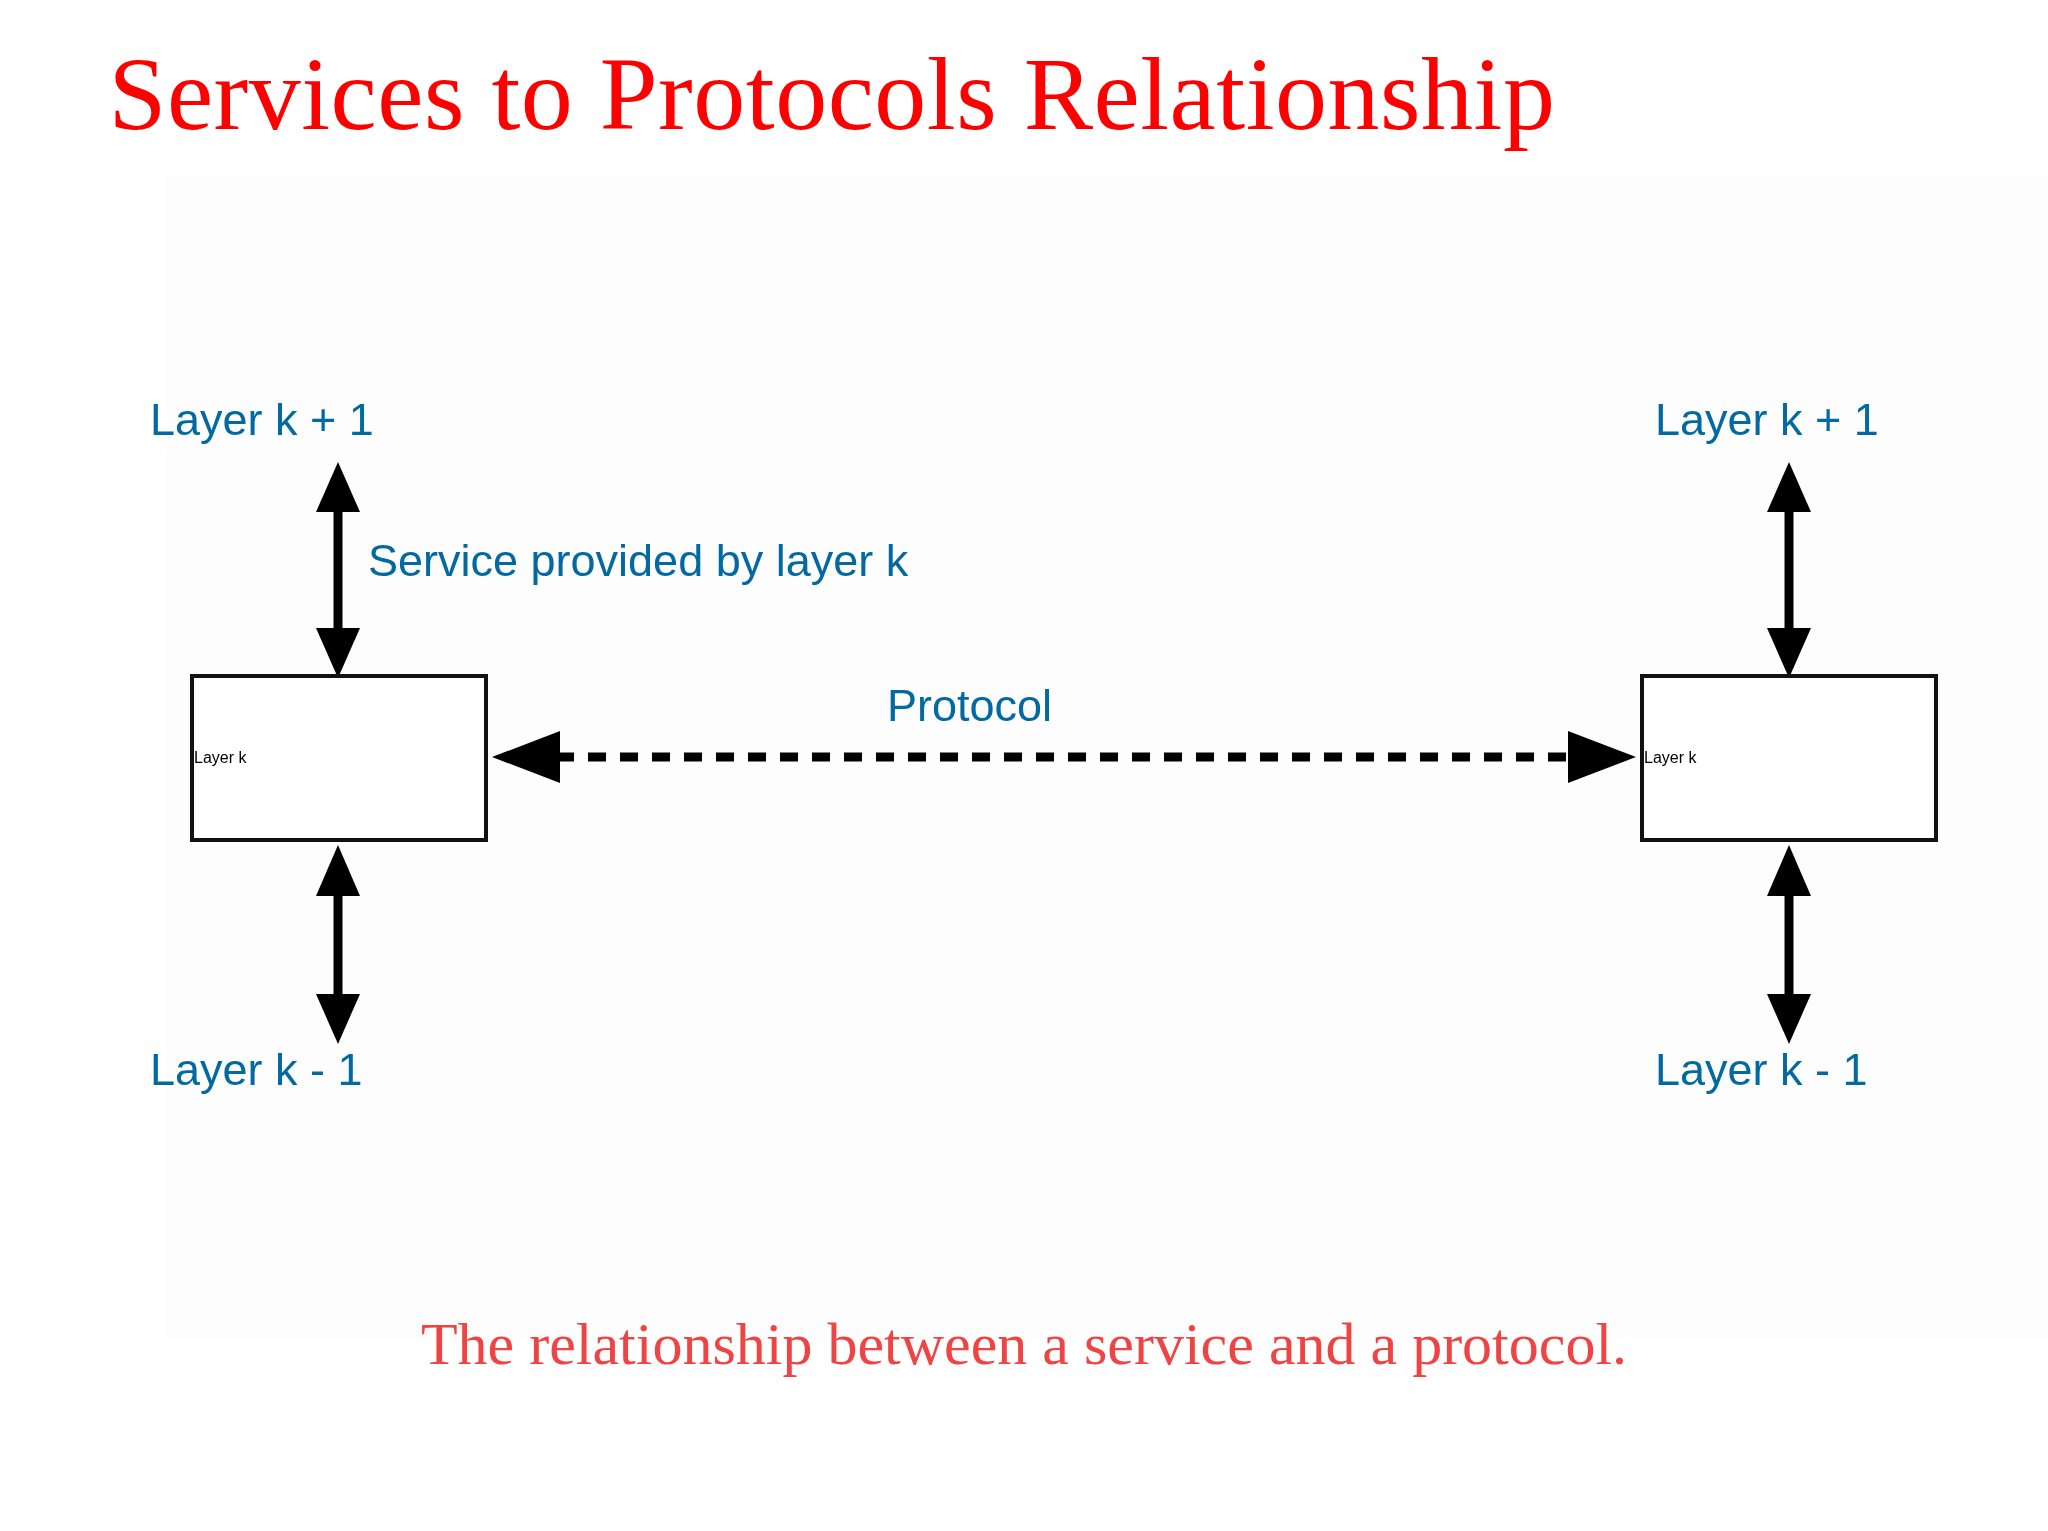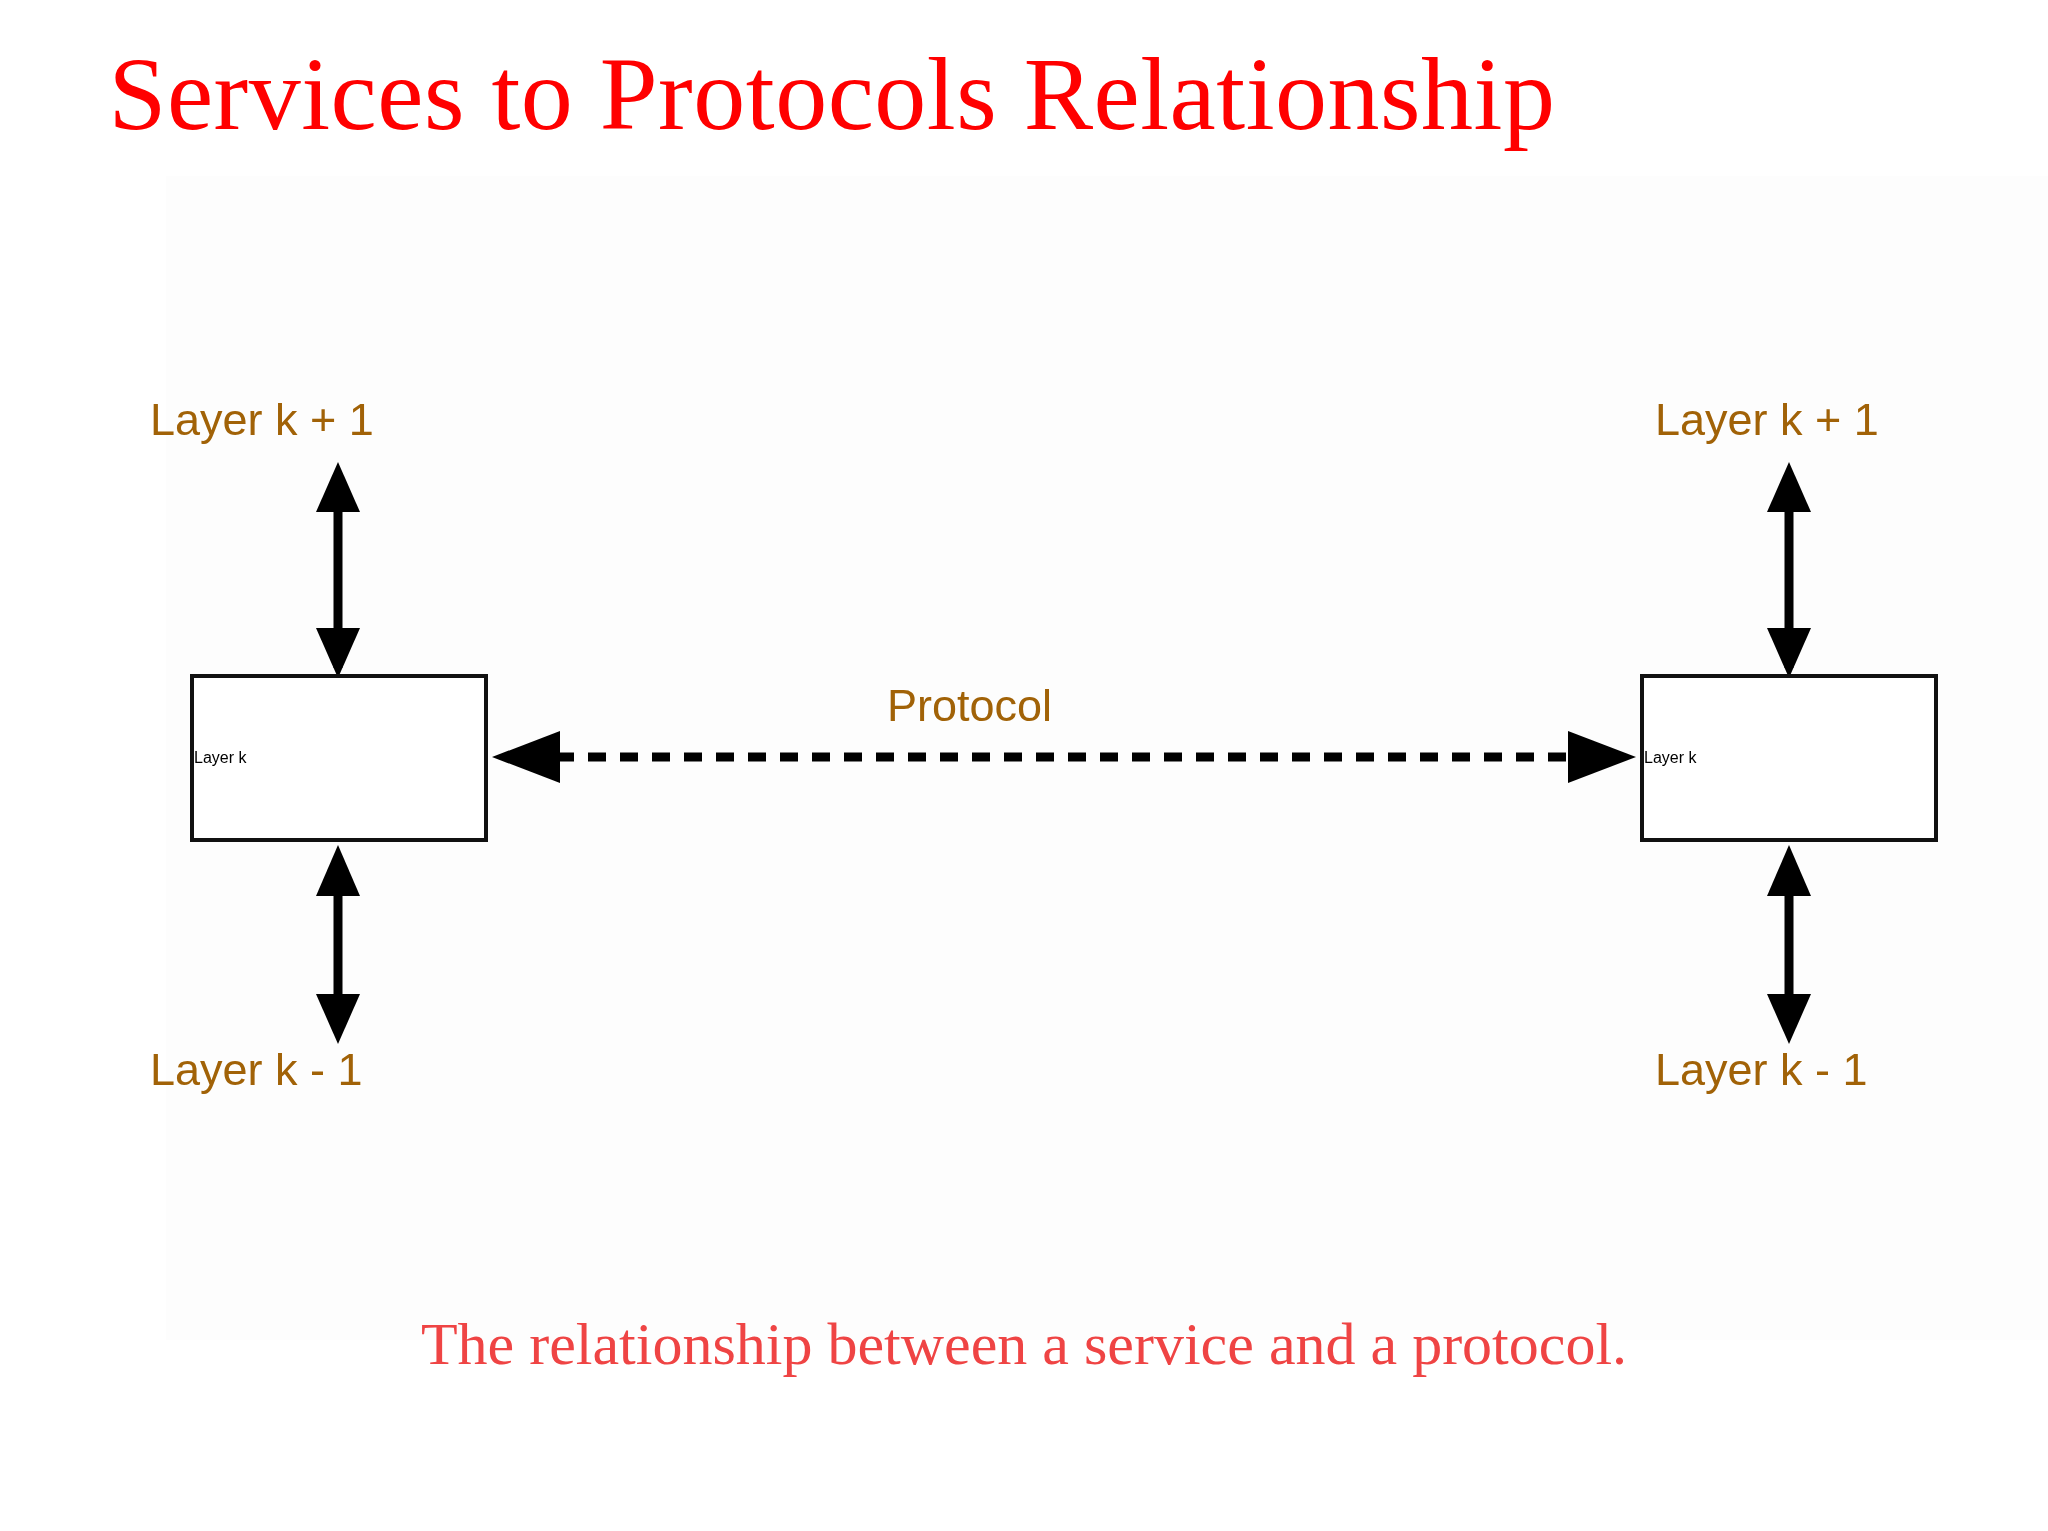--- a/index.html
+++ b/index.html
@@ -56,21 +56,21 @@
     width: 2048px;
     height: 1531px;
     pointer-events: none;
   }
 
   
   .dlabel {
     position: absolute;
     font-family: "Liberation Sans", sans-serif;
     font-size: 45px;
-    color: #a16207;
+    color: #0369a1;
     white-space: nowrap;
     line-height: 1;
   }
 
   
   .layer-box {
     position: absolute;
     box-sizing: border-box;
     border: 4px solid #111111;
     background: #ffffff;
@@ -160,20 +160,21 @@
   </svg>
 
   <div class="dlabel" id="label-left-top">Layer k + 1</div>
 
   <div class="dlabel" id="label-left-bottom">Layer k - 1</div>
 
   <div class="dlabel" id="label-right-top">Layer k + 1</div>
 
   <div class="dlabel" id="label-right-bottom">Layer k - 1</div>
 
+  <div class="dlabel" id="label-service">Service provided by layer k</div>
 
   <div class="dlabel" id="label-protocol">Protocol</div>
 
   <div class="layer-box" id="box-left">
     <span>Layer k</span>
   </div>
 
   <div class="layer-box" id="box-right">
     <span>Layer k</span>
   </div>

